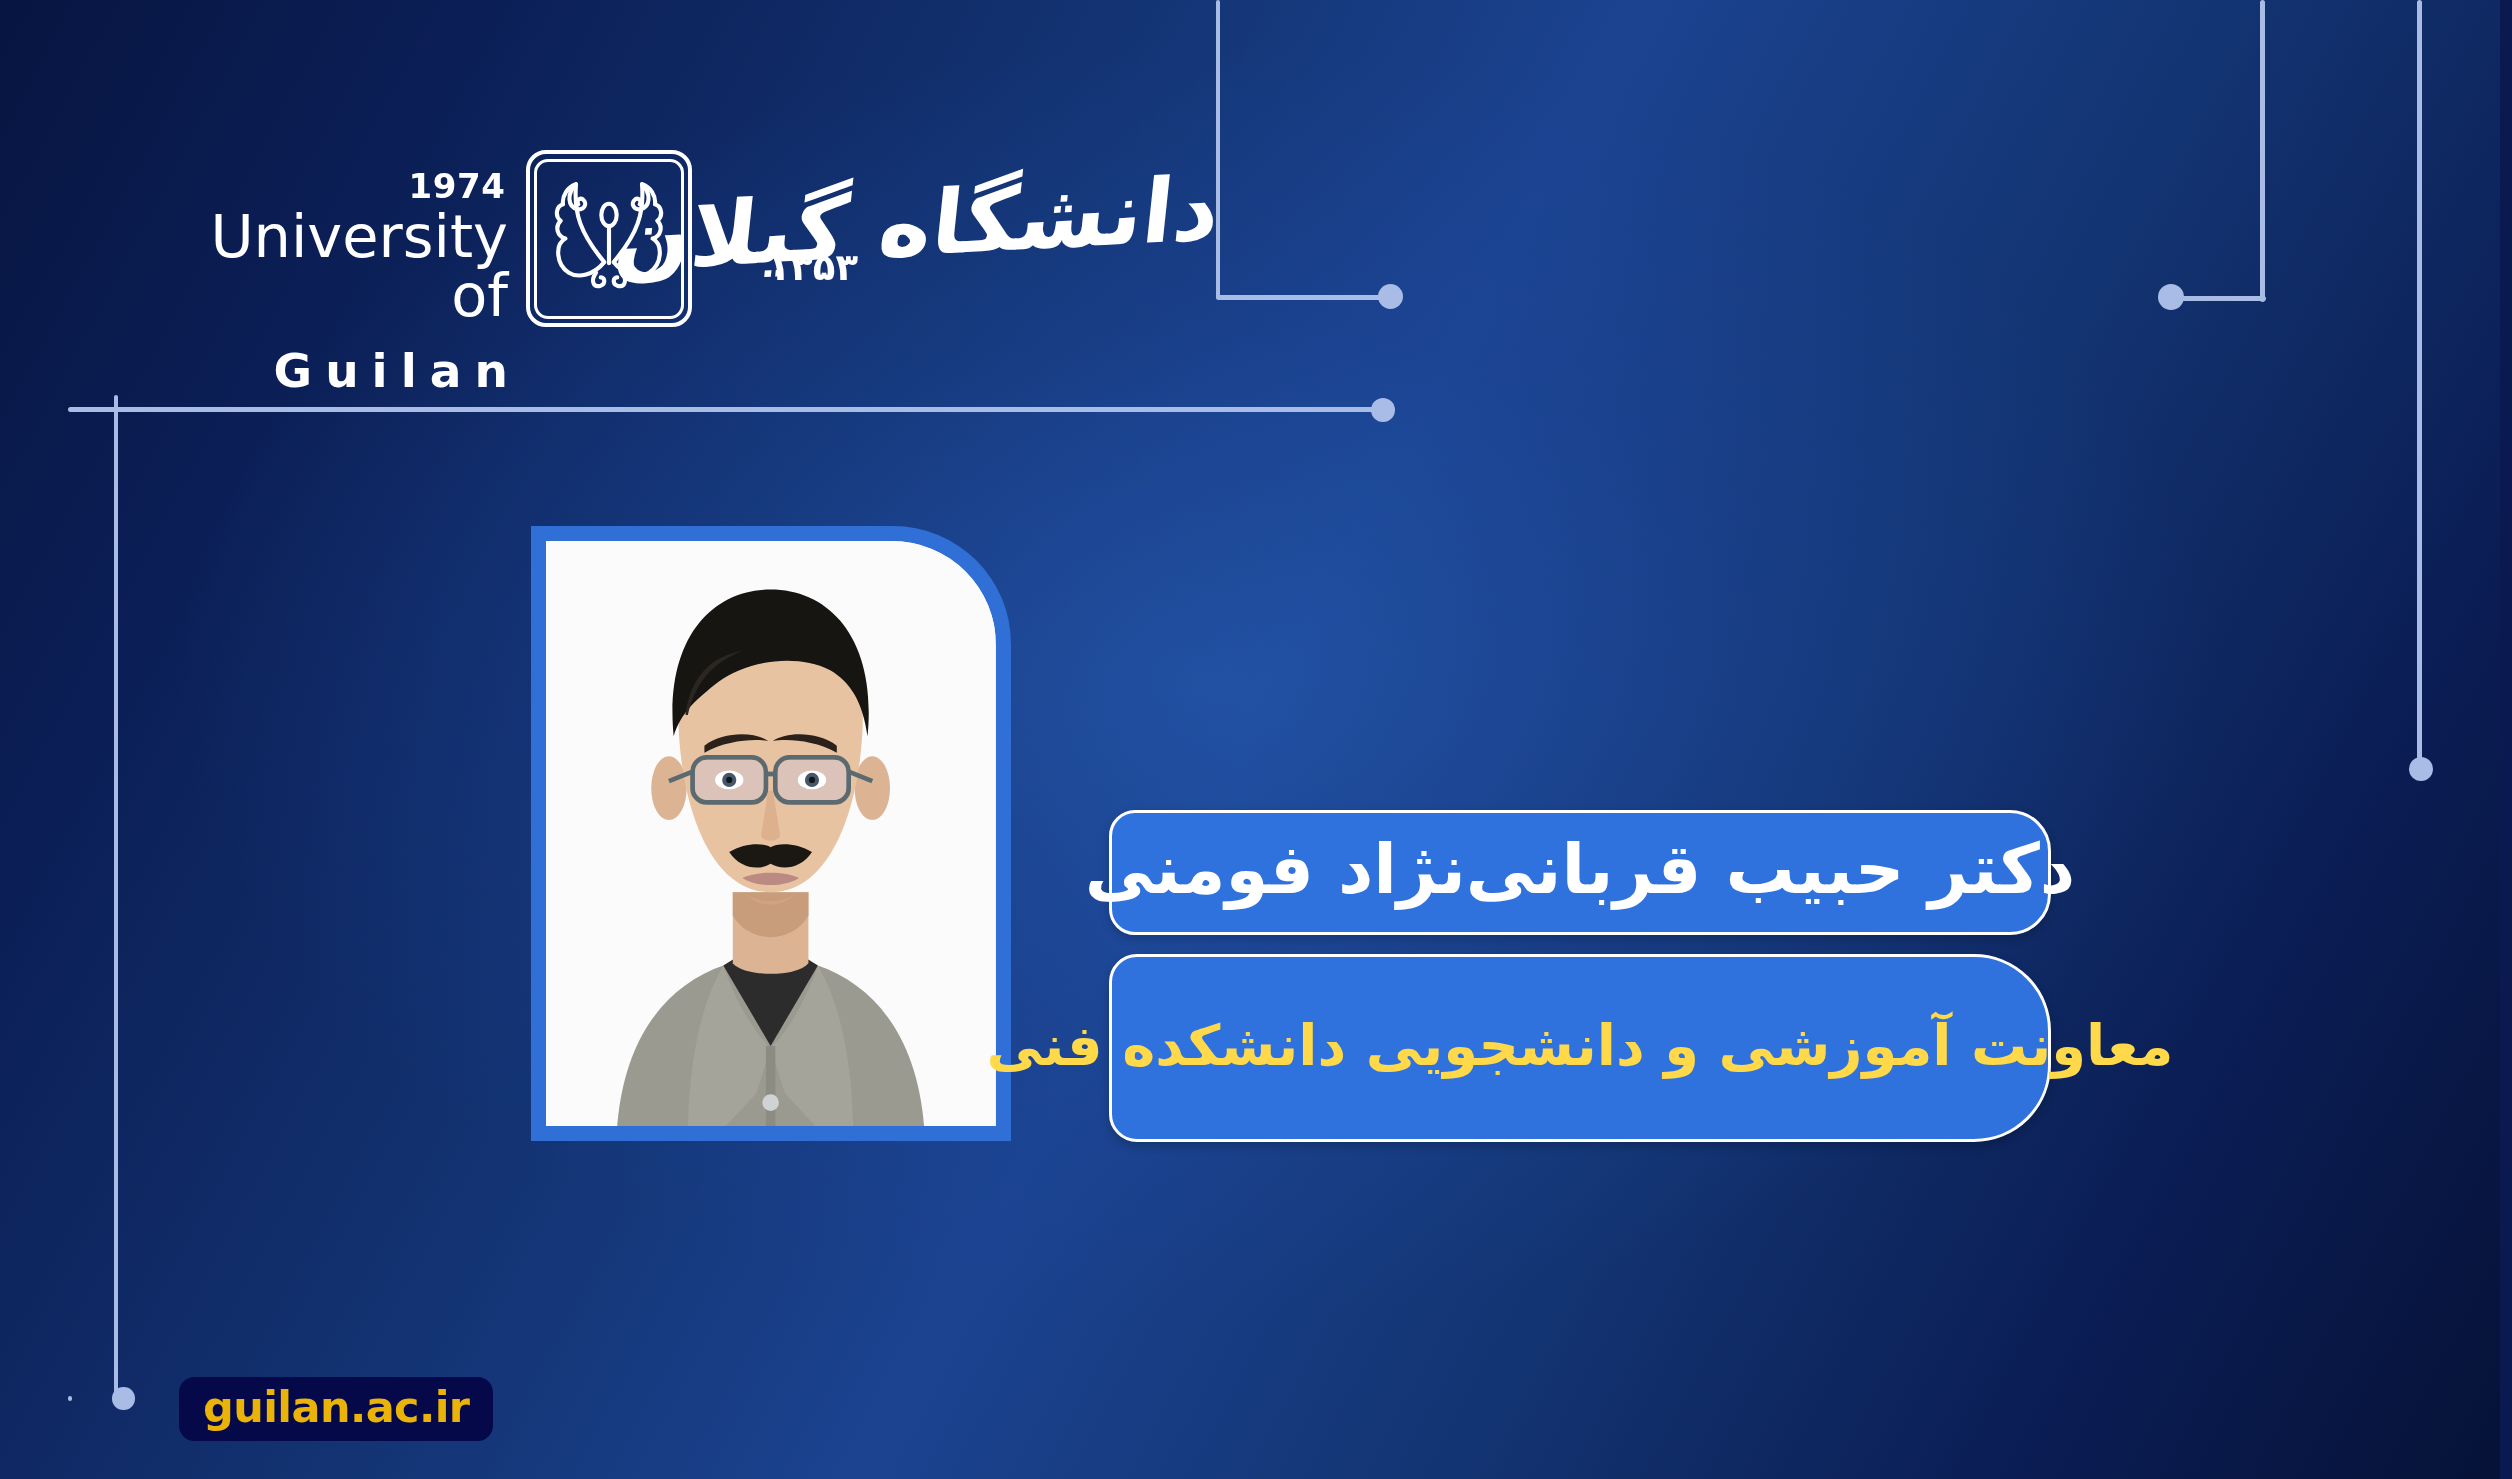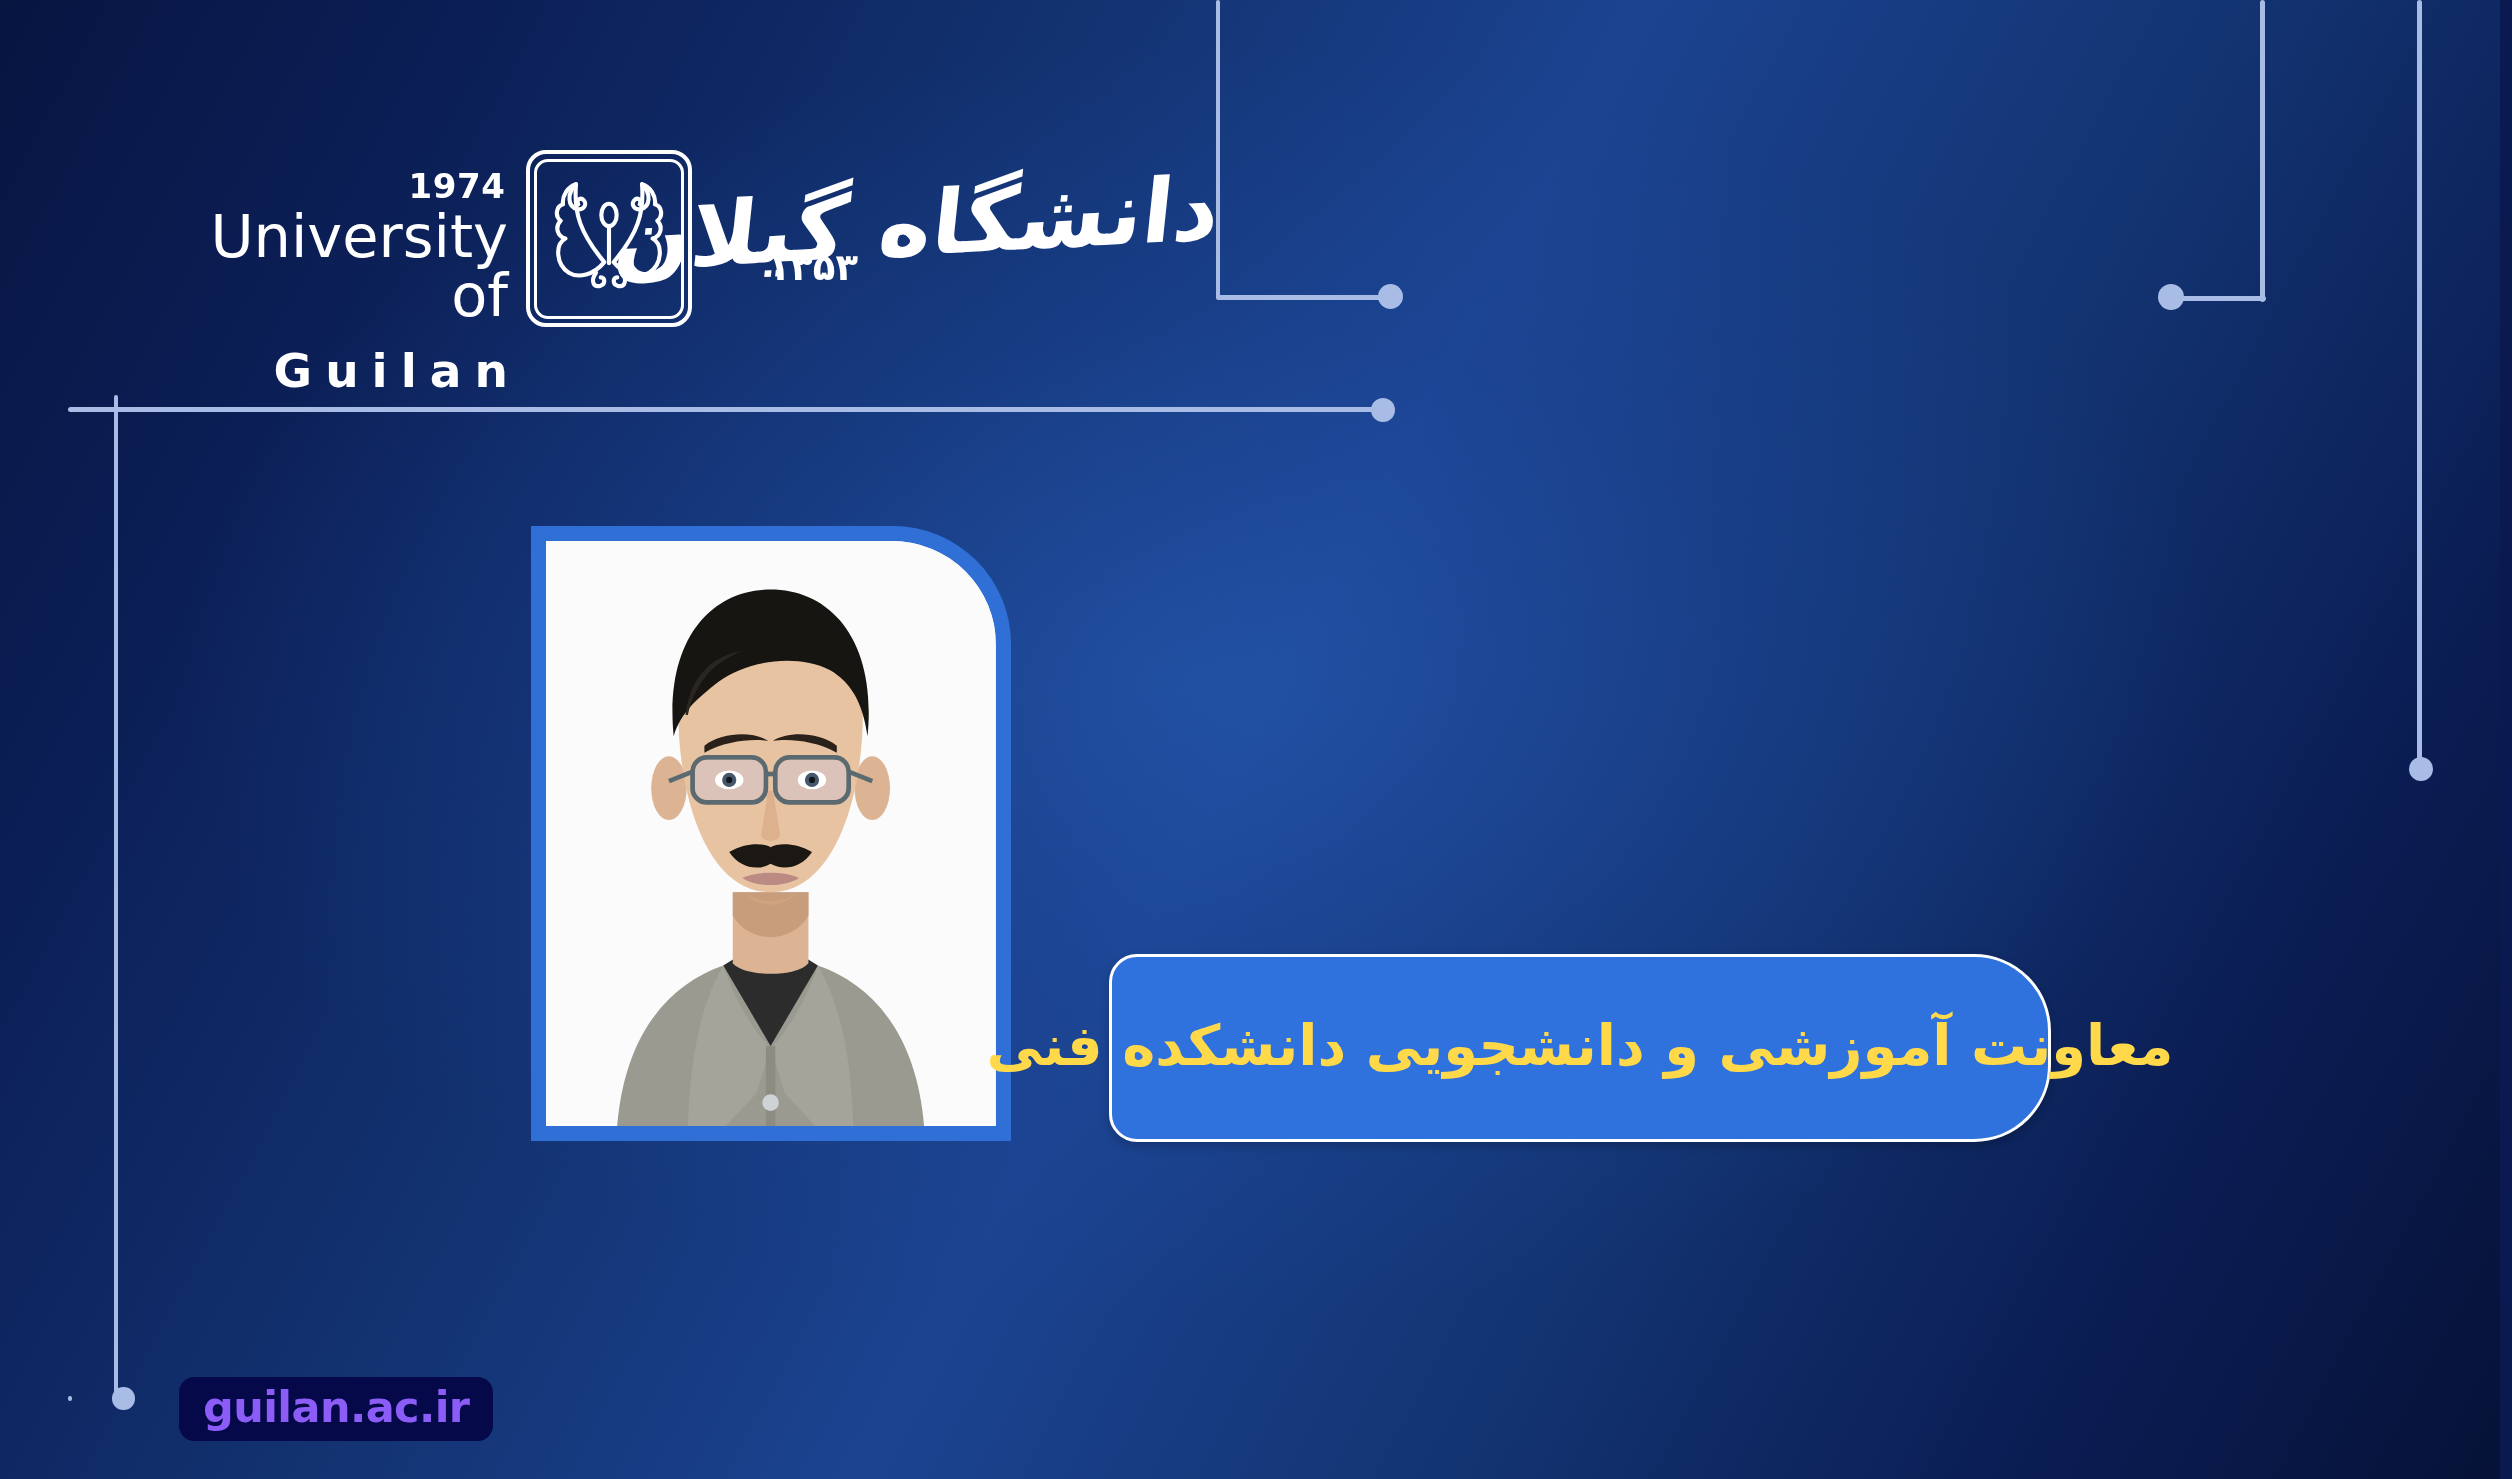--- a/index.html
+++ b/index.html
@@ -145,21 +145,21 @@
   }
 
   
   .url-pill{
     position:absolute;left:179px;top:1377px;
     height:64px;padding:0 24px;
     background:#05094a;border-radius:15.4px;
     display:flex;align-items:center;justify-content:center;
   }
   .url-pill span{
-    color:#8b5cf6;font-size:43px;font-weight:bold;letter-spacing:-0.6px;
+    color:#eab308;font-size:43px;font-weight:bold;letter-spacing:-0.6px;
     transform:translateY(-2.4px);
   }
 </style>
 </head>
 <body>
 
 <div class="poster">
 
   <div class="line l-left-vert"></div>
   <div class="line l-top-horz"></div>
@@ -268,20 +268,23 @@
         <path d="M155 266 C168 258 184 258 190 262 C196 258 212 258 225 266
                  C216 280 200 282 190 276 C180 282 164 280 155 266Z" fill="#1b1712"></path>
 
         <path d="M166 288 C178 282 202 282 214 288 C202 296 178 296 166 288Z" fill="#bb8a82"></path>
 
         <path d="M168 300 C178 310 202 310 212 300 C202 314 178 314 168 300Z" fill="#d5a884" opacity="0.6"></path>
       </svg>
     </div>
   </div>
 
+  <div class="banner banner-name">
+    <span>دکتر حبیب قربانی‌نژاد فومنی</span>
+  </div>
 
   <div class="banner banner-role">
     <span>معاونت آموزشی و دانشجویی دانشکده فنی</span>
   </div>
 
   <div class="url-pill">
     <span>guilan.ac.ir</span>
   </div>
 
 </div>

